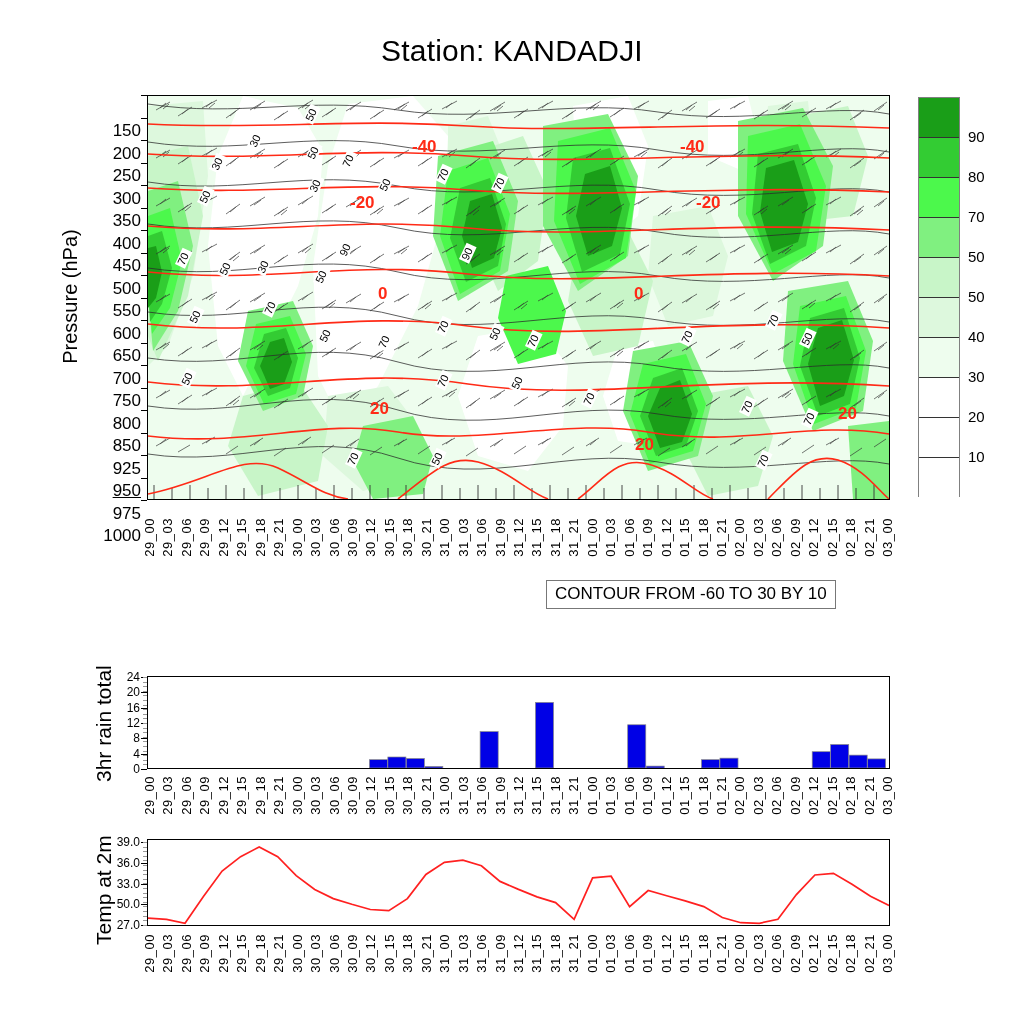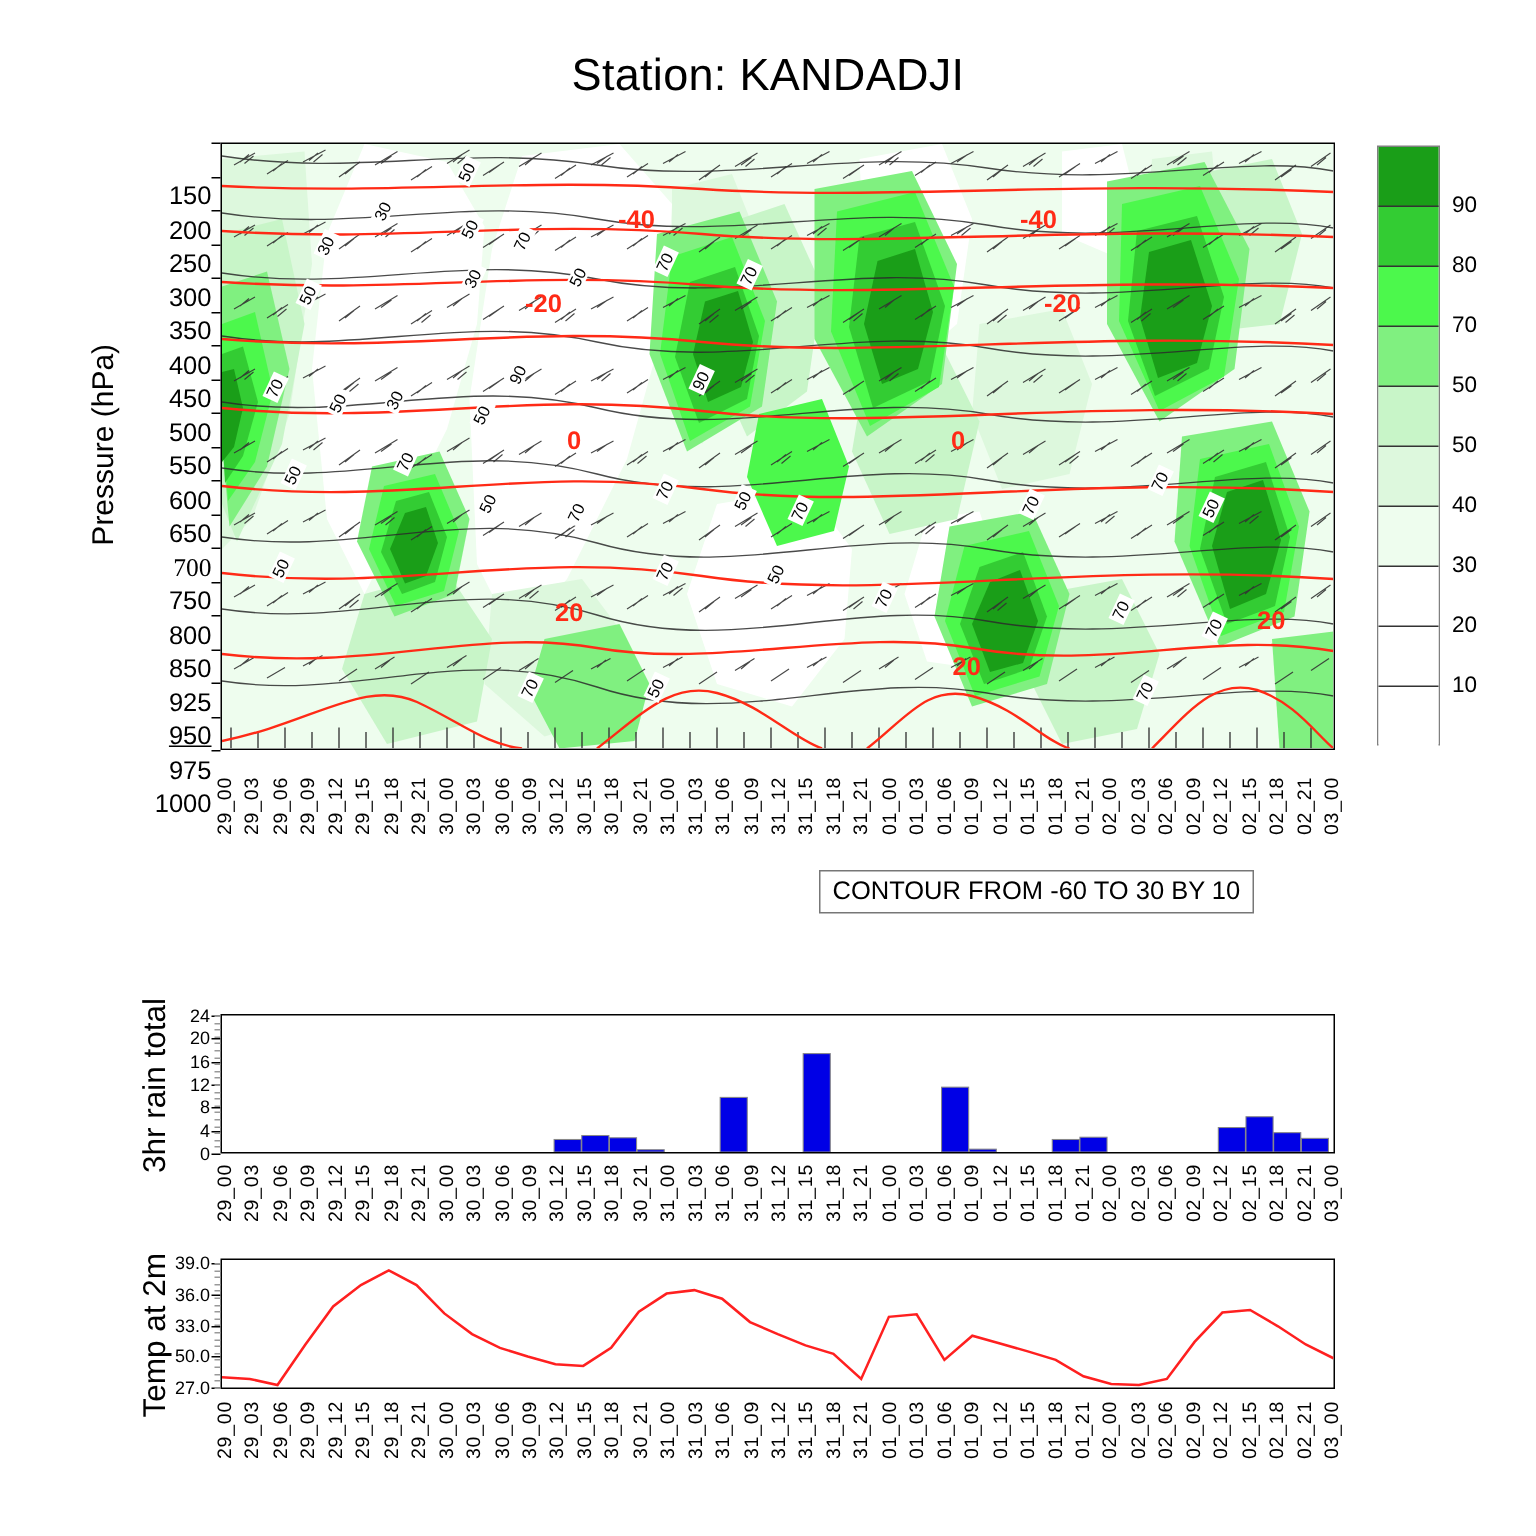--- a/index.html
+++ b/index.html
@@ -59,21 +59,21 @@
     <div class="ytick" style="top: 108.5px;">200</div>
     <div class="ytick" style="top: 131px;">250</div>
     <div class="ytick" style="top: 153.5px;">300</div>
     <div class="ytick" style="top: 176px;">350</div>
     <div class="ytick" style="top: 198.5px;">400</div>
     <div class="ytick" style="top: 221px;">450</div>
     <div class="ytick" style="top: 243.5px;">500</div>
     <div class="ytick" style="top: 266px;">550</div>
     <div class="ytick" style="top: 288.5px;">600</div>
     <div class="ytick" style="top: 311px;">650</div>
-    <div class="ytick" style="top: 333.5px; font-family: Liberation Serif, serif;">700</div>
+    <div class="ytick" style="top: 333.5px;">700</div>
     <div class="ytick" style="top: 356px;">750</div>
     <div class="ytick" style="top: 378.5px;">800</div>
     <div class="ytick" style="top: 401px;">850</div>
     <div class="ytick" style="top: 423.5px;">925</div>
     <div class="ytick" style="top: 446px; text-decoration: underline;">950</div>
     <div class="ytick" style="top: 468.5px;">975</div>
     <div class="ytick" style="top: 491px;">1000</div>
   </div>
 
 <div class="abs" style="left:-55px;top:285px;width:250px;text-align:center;font-size:20px;

